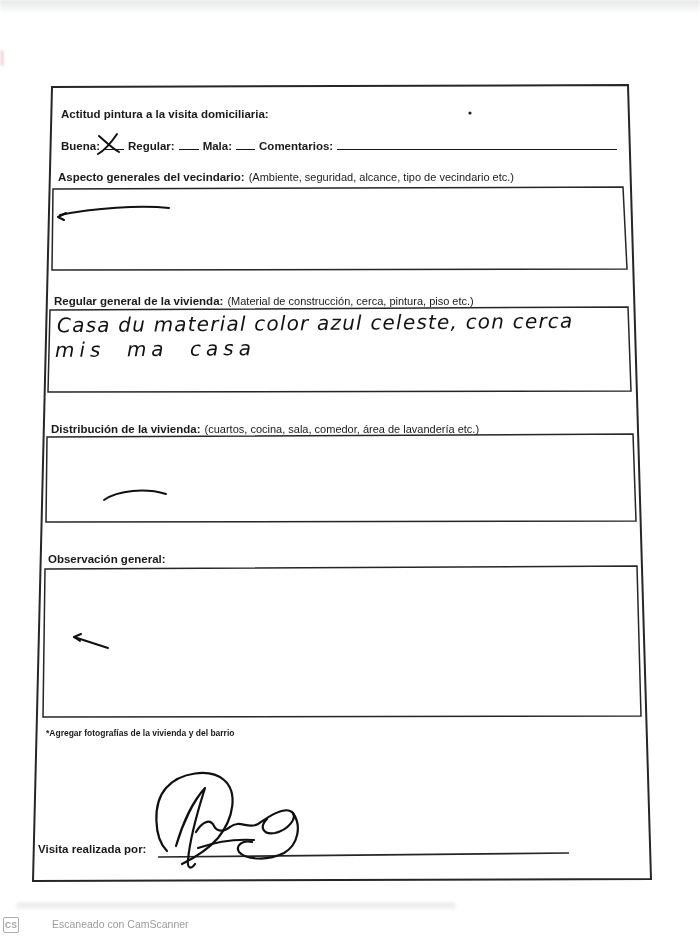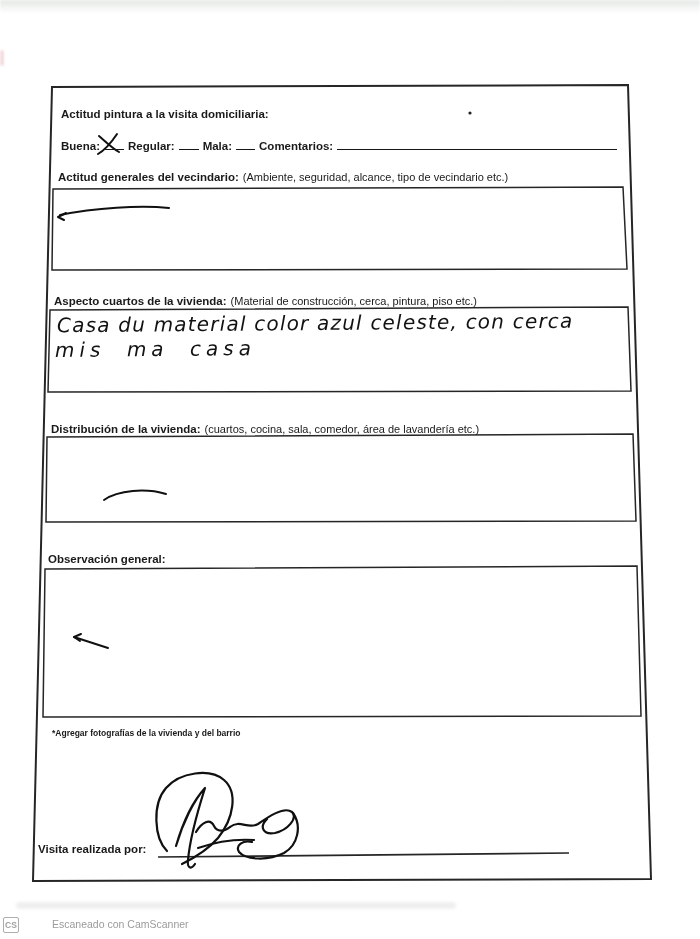--- a/index.html
+++ b/index.html
@@ -40,21 +40,21 @@
   }
   .seg{display:inline-block;height:13px;border-bottom:1.7px solid #161616;}
   .seg-s{width:20px;}
   .seg-long{flex:1;}
   .handline{
     font-family:"DejaVu Sans", sans-serif;
     font-style:italic;color:#121212;white-space:nowrap;
   }
   .hand1{left:57px;top:311px;font-size:20px;letter-spacing:1.2px;transform:rotate(-0.5deg);}
   .hand2{left:55px;top:337px;font-size:20px;letter-spacing:5px;word-spacing:10px;transform:rotate(-0.6deg);}
-  .footnote{left:52px;top:728px;font-weight:bold;font-size:8.5px;}
+  .footnote{left:46px;top:728px;font-weight:bold;font-size:8.5px;}
   .visita{left:38px;top:843px;font-weight:bold;font-size:11.5px;}
   
   .cs-box{
     left:3px;top:917px;width:14px;height:14px;
     border:1.6px solid #adadad;border-radius:2px;
     color:#a3a3a3;font-size:8.5px;font-weight:bold;
     display:flex;align-items:center;justify-content:center;
   }
   .cs-text{left:24px;top:918px;font-size:10.5px;color:#9b9b9b;margin-left:28px;}
 </style>
@@ -112,25 +112,25 @@
   <span class="seg seg-s"></span>
   <span>Regular:</span>
   <span class="seg seg-s"></span>
   <span>Mala:</span>
   <span class="seg" style="width:19px;"></span>
   <span>Comentarios:</span>
   <span class="seg seg-long"></span>
 </div>
 
 <div class="abs lbl" style="left:58px;top:171px;">
-  <span>Actitud generales del vecindario:</span><span class="hint">(Ambiente, seguridad, alcance, tipo de vecindario etc.)</span>
+  <span>Aspecto generales del vecindario:</span><span class="hint">(Ambiente, seguridad, alcance, tipo de vecindario etc.)</span>
 </div>
 
 <div class="abs lbl" style="left:54px;top:295px;">
-  <span>Aspecto cuartos de la vivienda:</span><span class="hint">(Material de construcción, cerca, pintura, piso etc.)</span>
+  <span>Regular general de la vivienda:</span><span class="hint">(Material de construcción, cerca, pintura, piso etc.)</span>
 </div>
 
 <div class="abs handline hand1">Casa du material color azul celeste, con cerca</div>
 <div class="abs handline hand2">mis ma casa</div>
 
 <div class="abs lbl" style="left:51px;top:423px;">
   <span>Distribución de la vivienda:</span><span class="hint">(cuartos, cocina, sala, comedor, área de lavandería etc.)</span>
 </div>
 
 <div class="abs lbl" style="left:48px;top:553px;">

